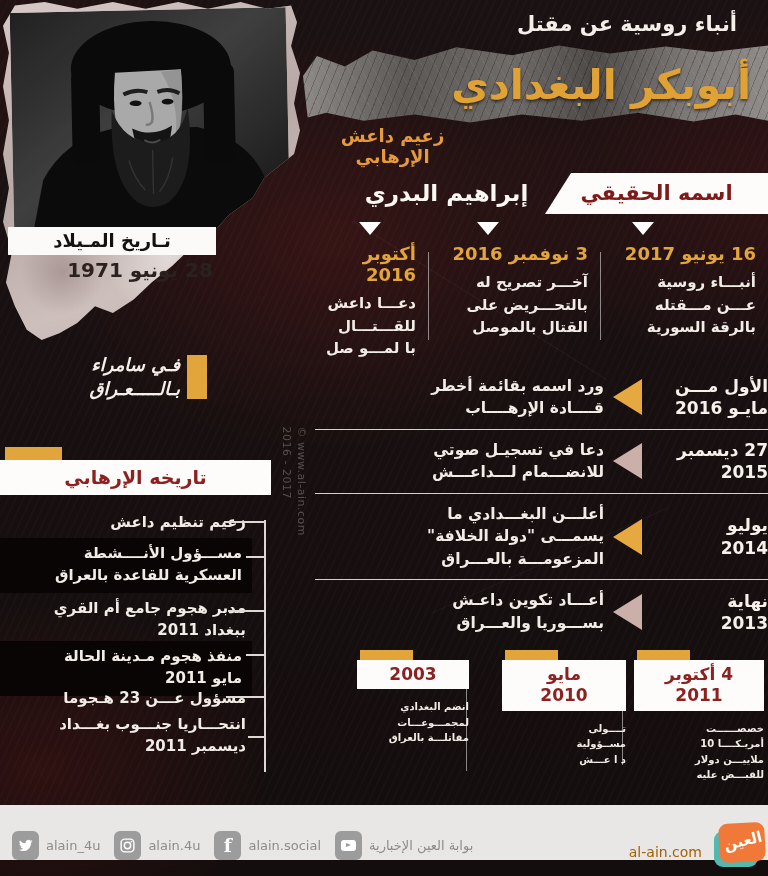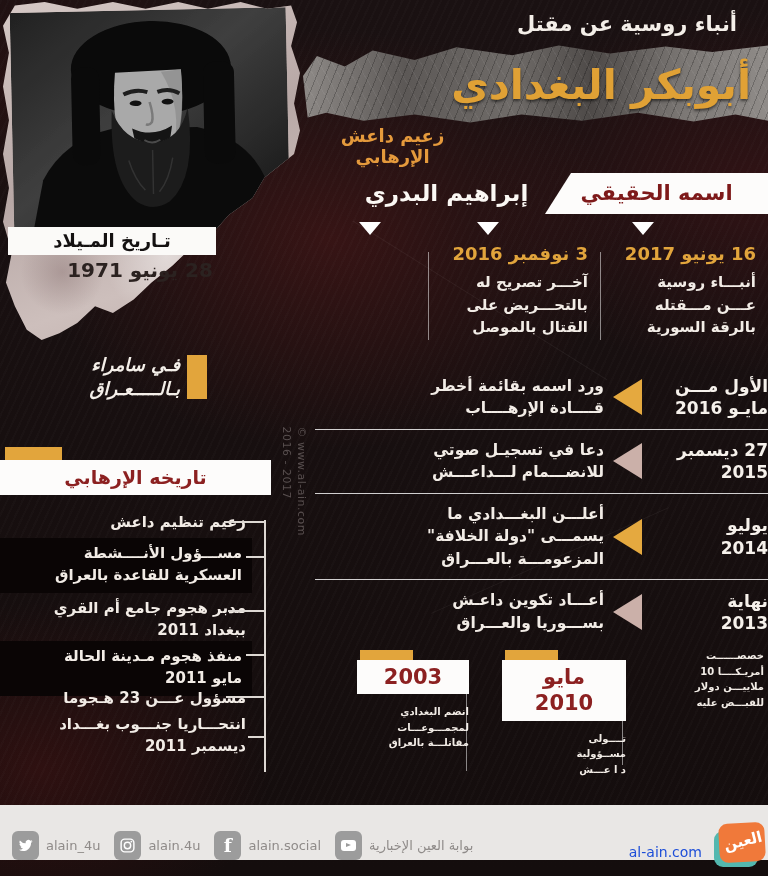--- a/index.html
+++ b/index.html
@@ -93,37 +93,37 @@
   .tl-arrow { width:0; height:0; border-top:18px solid transparent; border-bottom:18px solid transparent; margin:0 auto; }
   .tl-arrow.gold { border-left:none; border-right:29px solid #e5a93f; }
   .tl-arrow.pink { border-left:none; border-right:29px solid #cbb0a9; }
   .tl-text { font-size:15.5px; font-weight:bold; line-height:1.45; text-align:right; color:#f2ece6; padding-left:4px; }
 
   
   .early { position:absolute; left:315px; top:648px; width:453px; direction:rtl; display:grid;
     grid-template-columns:138px 157px 158px; }
   .early .col { padding:0 4px 0 6px; }
   .event-box { position:relative; background:#fdfcfb; margin:12px 0 10px 0; padding:4px 19px;
-    color:#8c2121; font-weight:bold; font-size:21px; line-height:1.25; text-align:center; direction:rtl; }
+    color:#8c2121; font-weight:bold; font-size:17px; line-height:1.25; text-align:center; direction:rtl; }
   .event-box .tab { position:absolute; left:3px; top:-10px; width:53px; height:10px; background:#e2a53c; }
   .w1 { width:130px; } .w2 { width:124px; } .w3 { width:112px; }
   .early-text { color:#f2ece6; font-weight:bold; font-size:10px; line-height:1.55; text-align:right; direction:rtl; }
 
   
   .footer { position:absolute; left:0; top:805px; width:768px; height:55px; background:#e9e7e5; }
   .social-row { position:absolute; left:12px; top:26px; display:flex; align-items:center; gap:14px; }
   .social-item { display:flex; align-items:center; gap:7px; cursor:pointer; }
   .sq { width:27px; height:29px; background:#9c9c9c; border-radius:6px; display:flex; align-items:center; justify-content:center; }
   .social-label { color:#8f8b89; font-size:13px; }
   .social-label.ar { direction:rtl; }
   .yt-shape { width:15px; height:11px; background:#fff; border-radius:3px; position:relative; }
   .yt-shape::after { content:""; position:absolute; left:5px; top:3px; border-left:5px solid #9c9c9c;
     border-top:2.5px solid transparent; border-bottom:2.5px solid transparent; }
   .fb-f { color:#fff; font-weight:bold; font-size:19px; font-family:"DejaVu Serif", serif; line-height:1; }
-  .site { position:absolute; right:66px; top:39px; color:#1d4ed8; font-size:14px; cursor:pointer;text-align:center; }
+  .site { position:absolute; right:66px; top:39px; color:#a16207; font-size:14px; cursor:pointer;text-align:center; }
   .logo { position:absolute; left:714px; top:18px; width:52px; height:44px; cursor:pointer; }
   .logo .teal { position:absolute; left:0; top:8px; width:44px; height:36px; border-radius:9px; background:#53b8af; }
   .logo .orange { position:absolute; left:5px; top:0; width:46px; height:39px; border-radius:9px; background:#f0793a; transform:rotate(-3deg); }
   .logo .logo-text { position:absolute; left:6px; top:9px; width:46px; text-align:center; color:#fff;
     font-weight:bold; font-size:15px; transform:rotate(-14deg); direction:rtl; }
 </style>
 </head>
 <body>
 
 <div class="page">
@@ -213,20 +213,26 @@
       <div class="ev-text pre">أنبـــاء روسية
 عـــن مـــقتله
 بالرقة السورية</div>
     </div>
     <div class="col">
       <div class="ev-date">3 نوفمبر 2016</div>
       <div class="ev-text pre">آخـــر تصريح له
 بالتحـــريض على
 القتال بالموصل</div>
     </div>
+    <div class="col">
+      <div class="ev-date">أكتوبر 2016</div>
+      <div class="ev-text pre">دعـــا داعش
+للقـــتـــال
+با لمـــو صل</div>
+    </div>
   </div>
   <div class="vdiv" style="left:600px;top:252px;height:88px;"></div>
   <div class="vdiv" style="left:428px;top:252px;height:88px;"></div>
 
   <div class="timeline">
     <div class="tl-row sep">
       <div class="tl-date pre">الأول مـــن
 مايـو 2016</div>
       <div class="tl-arrow gold"></div>
       <div class="tl-text pre">ورد اسمه بقائمة أخطر
@@ -251,20 +257,22 @@
       <div class="tl-date pre">نهاية
 2013</div>
       <div class="tl-arrow pink"></div>
       <div class="tl-text pre">أعـــاد تكوين داعـش
 بســـوريا   والعـــراق</div>
     </div>
   </div>
 
   <div class="early">
     <div class="col">
+      <div class="event-box w1 pre"><span class="tab"></span>4 أكتوبر
+2011</div>
       <div class="early-text pre">خصصــــــت
 أمريـكــــا 10
 ملاييـــن دولار
 للقبـــض عليه</div>
     </div>
     <div class="col">
       <div class="event-box w2 pre"><span class="tab"></span>مايو
 2010</div>
       <div class="early-text pre">تــــولى
 مســؤولية

